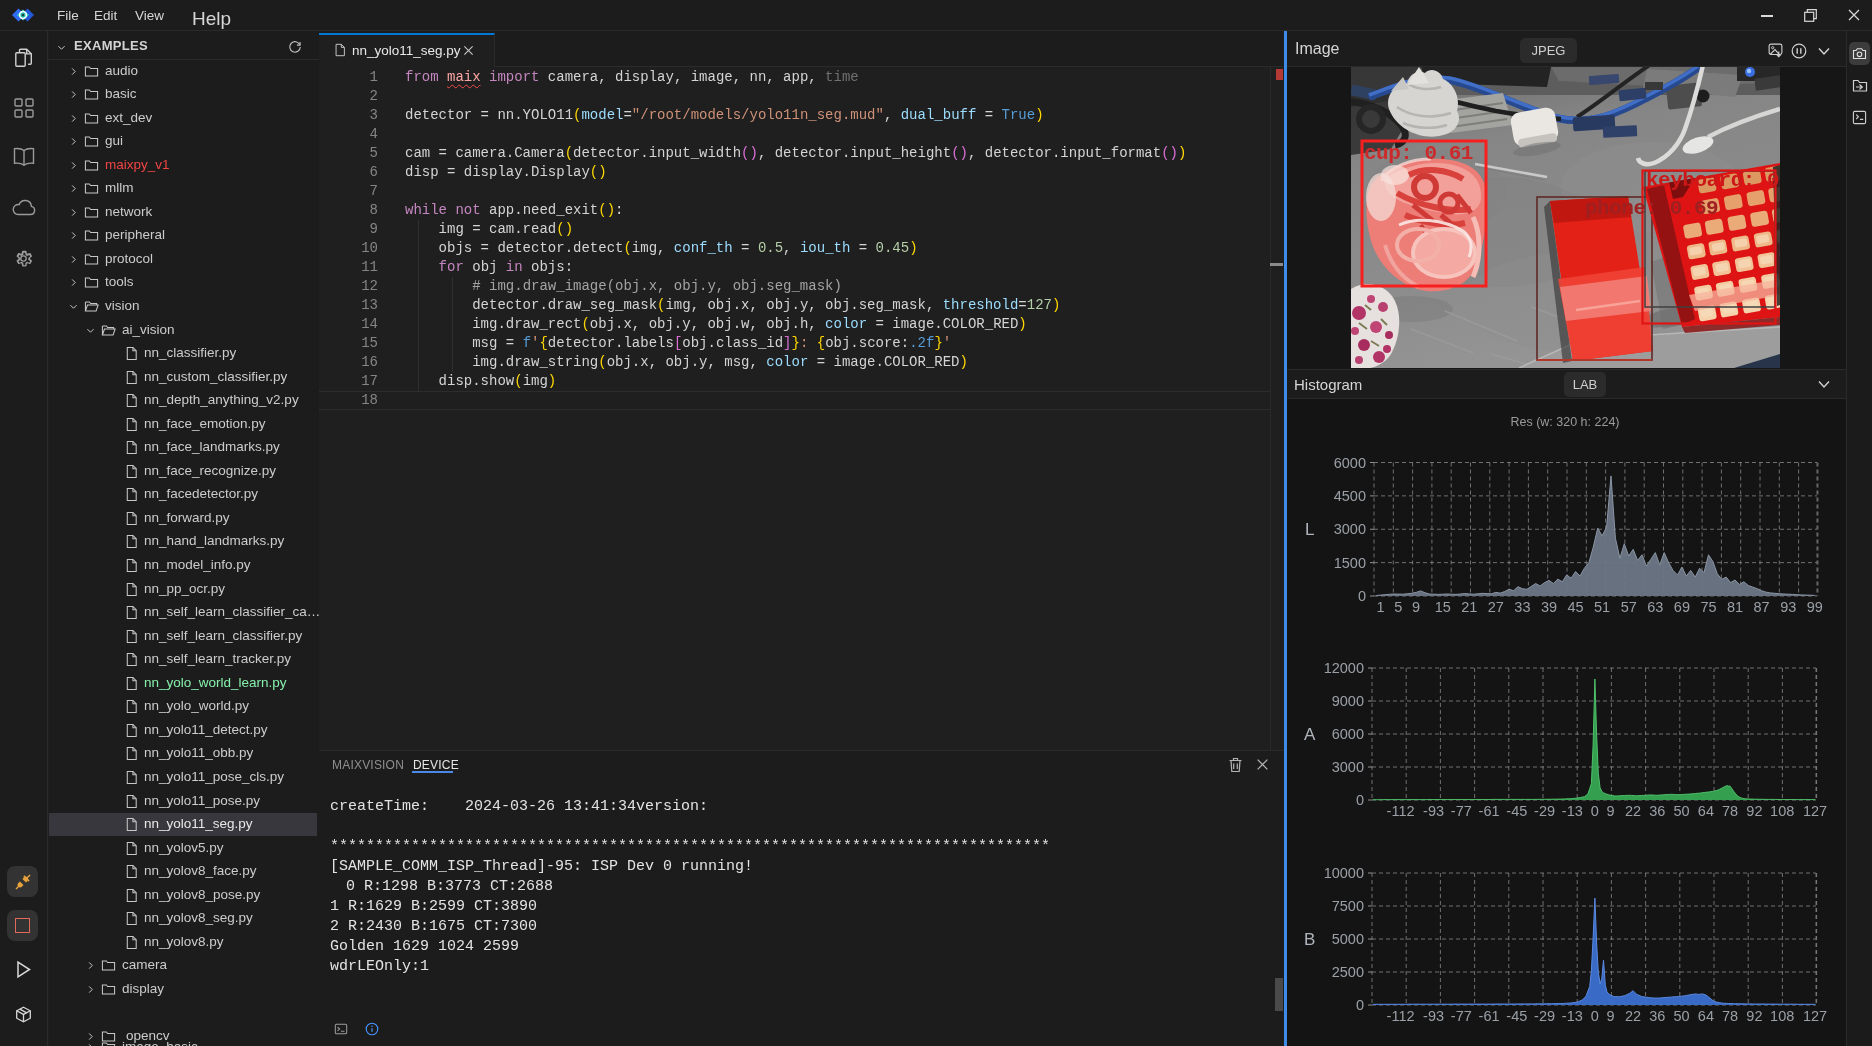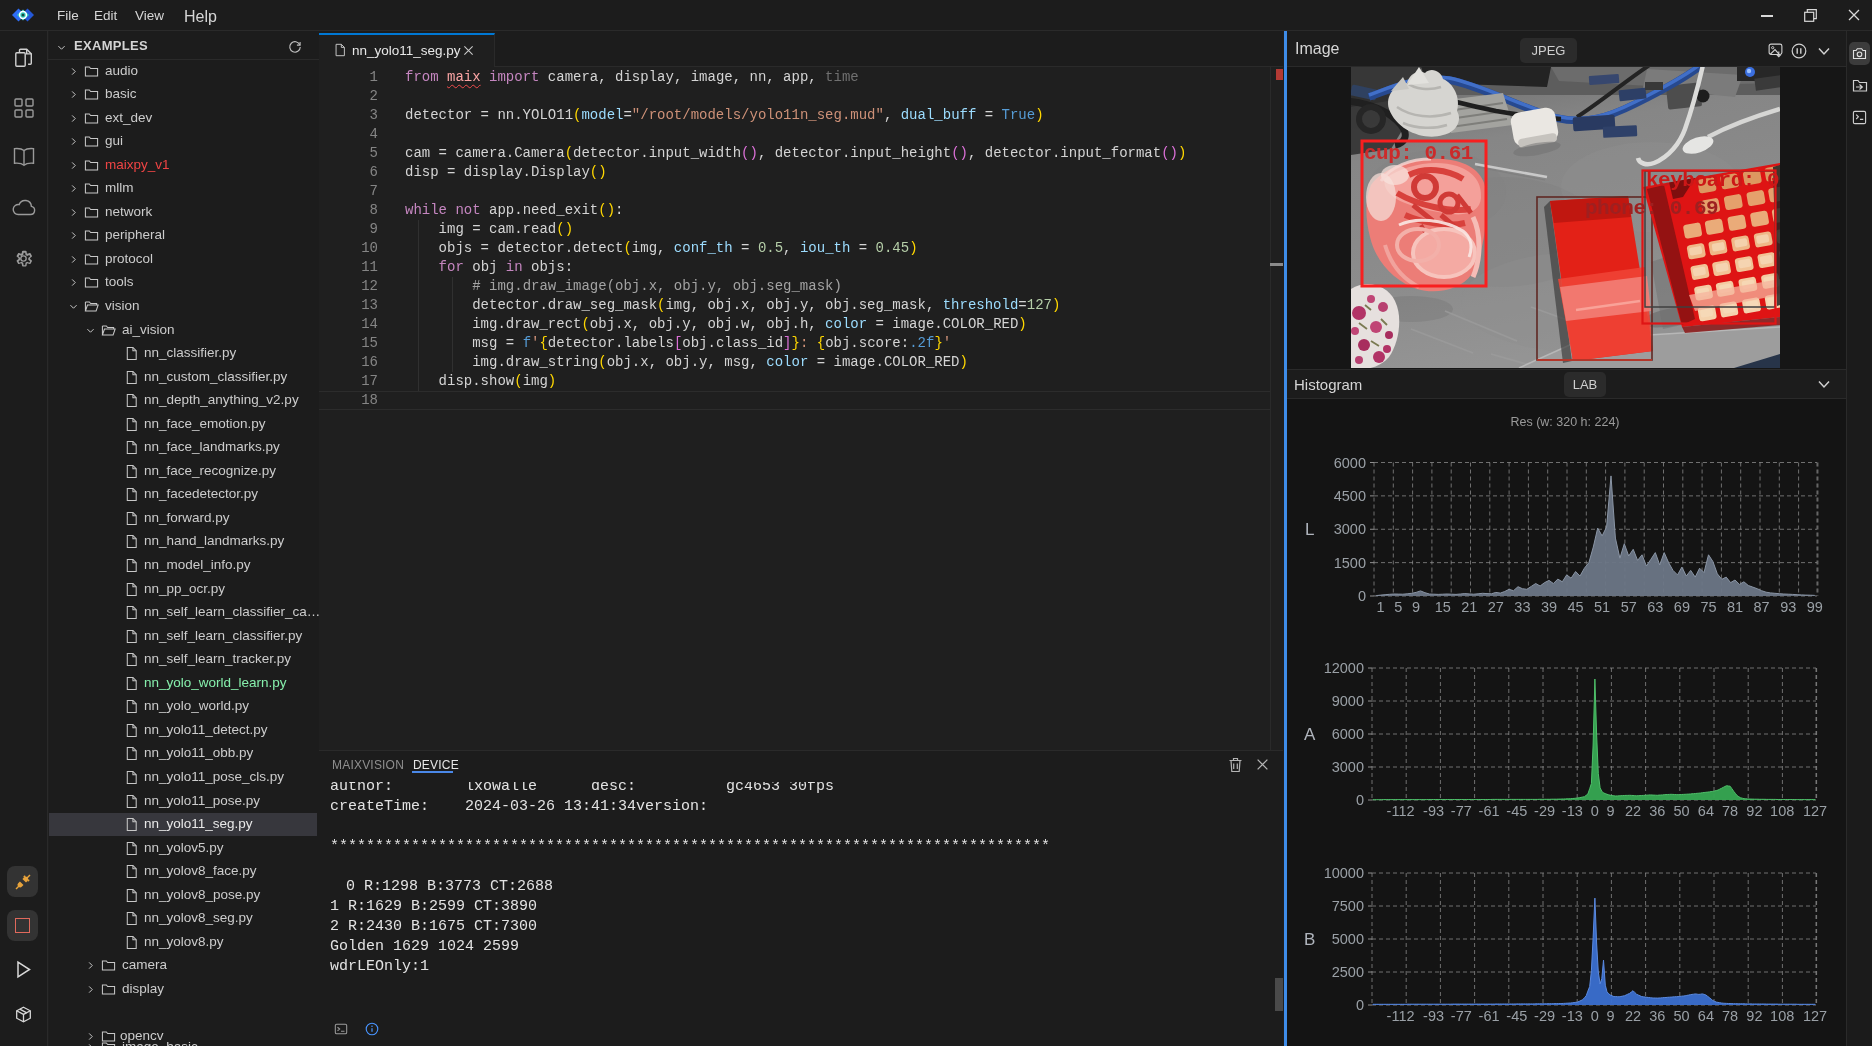--- a/index.html
+++ b/index.html
@@ -41,21 +41,21 @@
 <svg class="a" style="left:12px;top:7px" width="22" height="16" viewBox="0 0 22 16">
 <polygon points="0,8 6.5,1.5 13,8 6.5,14.5" fill="#2f6df6"></polygon>
 <polygon points="9,8 15.5,1.5 22,8 15.5,14.5" fill="#2458d8"></polygon>
 <polygon points="5,8 11,2.5 17,8 11,13.5" fill="#35cfc0"></polygon>
 <circle cx="11" cy="8" r="3.4" fill="#35cfc0" stroke="#fff" stroke-width="1.5"></circle>
 <circle cx="11" cy="8" r="1.5" fill="#1a4a44"></circle>
 </svg>
 <div class="a" style="left:57px;top:8px;font-size:13.5px;color:#d6d6d6">File</div>
 <div class="a" style="left:94px;top:8px;font-size:13.5px;color:#d6d6d6">Edit</div>
 <div class="a" style="left:135px;top:8px;font-size:13.5px;color:#d6d6d6">View</div>
-<div class="a" style="left:184px;top:8px;font-size:16px;color:#d6d6d6">Help</div>
+<div class="a" style="left:192px;top:8px;font-size:19px;color:#d6d6d6">Help</div>
 <div class="a" style="left:1761px;top:15px;width:12px;height:1.6px;background:#d8d8d8"></div>
 <svg class="a" style="left:1804px;top:9px" width="13" height="13" viewBox="0 0 13 13">
 <rect x="0.7" y="3.3" width="9" height="9" fill="none" stroke="#d8d8d8" stroke-width="1.2"></rect>
 <path d="M3.3 3.3 v-2.6 h9 v9 h-2.6" fill="none" stroke="#d8d8d8" stroke-width="1.2"></path>
 </svg>
 <svg class="a" style="left:1848px;top:9px" width="12" height="12" viewBox="0 0 12 12">
 <path d="M1 1 L11 11 M11 1 L1 11" stroke="#d8d8d8" stroke-width="1.3"></path>
 </svg>
 <div class="a" style="left:0;top:31px;width:48px;height:1015px;background:#1c1c1c;border-right:1px solid #2a2a2a"></div>
 <svg class="a" style="left:13px;top:47px" width="22" height="22" viewBox="0 0 22 22">
@@ -402,21 +402,21 @@
     </svg>
     <span style="left:74px;color:#cccccc">image_basic</span>
   </div>
 <div class="row" style="top:1025px">
     <svg class="a" style="left:37px;top:6px" width="11" height="11" viewBox="0 0 16 16">
       <use href="#chevR"></use>
     </svg>
     <svg class="a" style="left:53px;top:4px" width="15" height="15" viewBox="0 0 16 16">
       <use href="#folder"></use>
     </svg>
-    <span style="left:72px;color:#cccccc">opencv</span>
+    <span style="left:78px;color:#cccccc">opencv</span>
   </div>
 <div class="a" style="left:319px;top:31px;width:964px;height:1015px;background:#1f1f1f"></div>
 <div class="a" style="left:319px;top:31px;width:964px;height:36px;background:#1c1c1c;border-bottom:1px solid #2a2a2a"></div>
 <div class="a" style="left:319px;top:33px;width:176px;height:34px;background:#1f1f1f;border-top:2px solid #0078d4;border-right:1px solid #2a2a2a"></div>
 <svg class="a" style="left:333px;top:43px" width="14" height="14" viewBox="0 0 16 16">
     <use href="#file"></use>
   </svg>
 <div class="a" style="left:352px;top:43px;font-size:13.5px;color:#e8e8e8">nn_yolo11_seg.py</div>
 <svg class="a" style="left:463px;top:45px" width="11" height="11" viewBox="0 0 12 12">
 <path d="M1.5 1.5 L10.5 10.5 M10.5 1.5 L1.5 10.5" stroke="#c8c8c8" stroke-width="1.2"></path>
@@ -464,23 +464,23 @@
 <div class="a" style="left:413px;top:758px;font-size:12px;color:#e5e5e5;letter-spacing:.2px">DEVICE</div>
 <div class="a" style="left:412px;top:771px;width:41px;height:2px;background:#4a88e8"></div>
 <svg class="a" style="left:1228px;top:757px" width="15" height="16" viewBox="0 0 15 16">
 <path d="M1.5 3.5 h12 M5.5 3.5 v-2 h4 v2 M3 3.5 l.8 11 h7.4 l.8-11" fill="none" stroke="#b4b4b4" stroke-width="1.2"></path>
 <path d="M5.7 6.5 v5.5 M9.3 6.5 v5.5" stroke="#b4b4b4" stroke-width="1.2"></path>
 </svg>
 <svg class="a" style="left:1256px;top:758px" width="13" height="13" viewBox="0 0 12 12">
 <path d="M1.5 1.5 L10.5 10.5 M10.5 1.5 L1.5 10.5" stroke="#b4b4b4" stroke-width="1.2"></path>
   </svg>
 <div class="a" style="left:319px;top:782px;width:950px;height:220px;overflow:hidden">
-<div class="tl" style="left:11px;top:-5px">author:        lxowalle      desc:          gc4653 30fps</div>
 <div class="tl" style="left:11px;top:15px">createTime:    2024-03-26 13:41:34version:</div>
 <div class="tl" style="left:11px;top:55px">********************************************************************************</div>
+<div class="tl" style="left:11px;top:75px">[SAMPLE_COMM_ISP_Thread]-95: ISP Dev 0 running!</div>
 <div class="tl" style="left:27px;top:95px">0 R:1298 B:3773 CT:2688</div>
 <div class="tl" style="left:11px;top:115px">1 R:1629 B:2599 CT:3890</div>
 <div class="tl" style="left:11px;top:135px">2 R:2430 B:1675 CT:7300</div>
 <div class="tl" style="left:11px;top:155px">Golden 1629 1024 2599</div>
 <div class="tl" style="left:11px;top:175px">wdrLEOnly:1</div>
 </div>
 <div class="a" style="left:1275px;top:978px;width:8px;height:33px;background:#4a4a4a"></div>
 <svg class="a" style="left:334px;top:1022px" width="14" height="14" viewBox="0 0 16 16">
 <rect x="1.5" y="2.5" width="13" height="11" rx="1.5" fill="none" stroke="#9a9a9a" stroke-width="1.2"></rect>
 <path d="M4 6 l2.5 2 L4 10 M8 10.5 h4" fill="none" stroke="#9a9a9a" stroke-width="1.2"></path>

